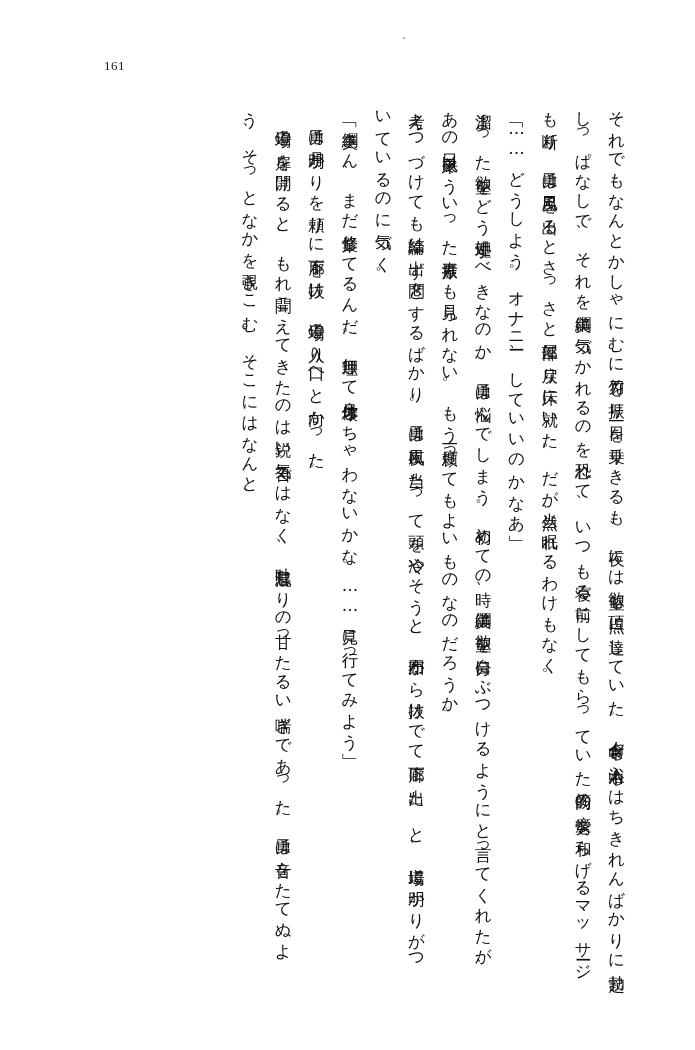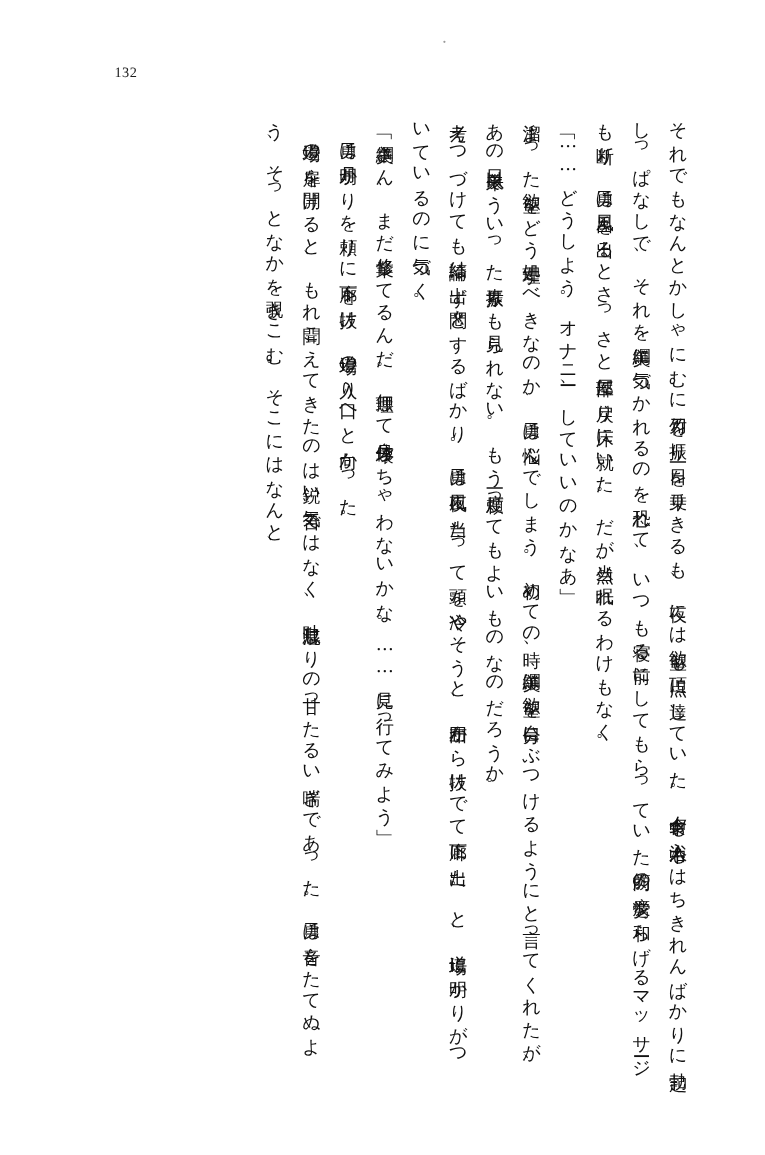--- a/index.html
+++ b/index.html
@@ -57,21 +57,21 @@
     height: 2px;
     background: #9a9a9a;
     border-radius: 50%;
   }
 </style>
 </head>
 <body>
 
 <div class="page">
 
-  <div class="page-number">132</div>
+  <div class="page-number">161</div>
 
   <div class="speck" style="top:37px; left:403px;"></div>
 
   <div class="vtext">
     <p>それでもなんとかしゃにむに竹刀を振り一日を乗りきるも、夜には欲望も頂点に達していた。夕食中も入浴中もはちきれんばかりに勃起しっぱなしで、それを美綱に気づかれるのを恐れて、いつも寝る前にしてもらっていた筋肉の疲労を和らげるマッサージも断り、勇は風呂を出るとさっさと部屋に戻り床に就いた。だが当然、眠れるわけもなく。</p>
     <p class="ind">「……どうしよう。オナニー、していいのかなあ」</p>
     <p>溜まった欲望をどう処理すべきなのか、勇は悩んでしまう。初めての時、美綱は欲望を自分にぶつけるようにと言ってくれたが、あの日以来そういった素振りも見られない。もう一度頼ってもよいものなのだろうか。</p>
     <p>考えつづけても結論は出ず悶々とするばかり。勇は夜風に当たって頭を冷やそうと、布団から抜けでて廊下に出た。と、道場に明かりがついているのに気づく。</p>
     <p class="ind">「美綱さん、まだ修業してるんだ。無理して身体壊しちゃわないかな。……見に行ってみよう」</p>
     <p class="ind">勇は月明かりを頼りに廊下を抜け、道場の入り口へと向かった。</p>

